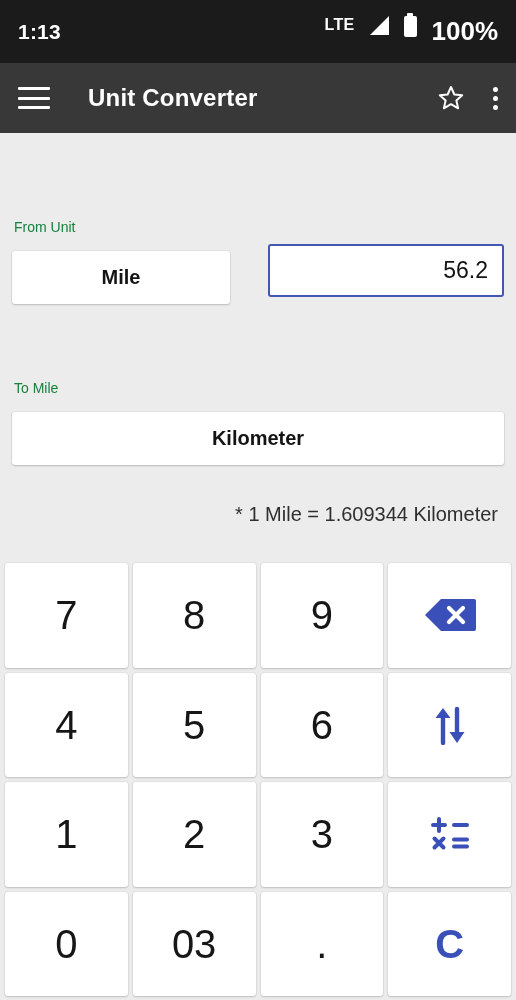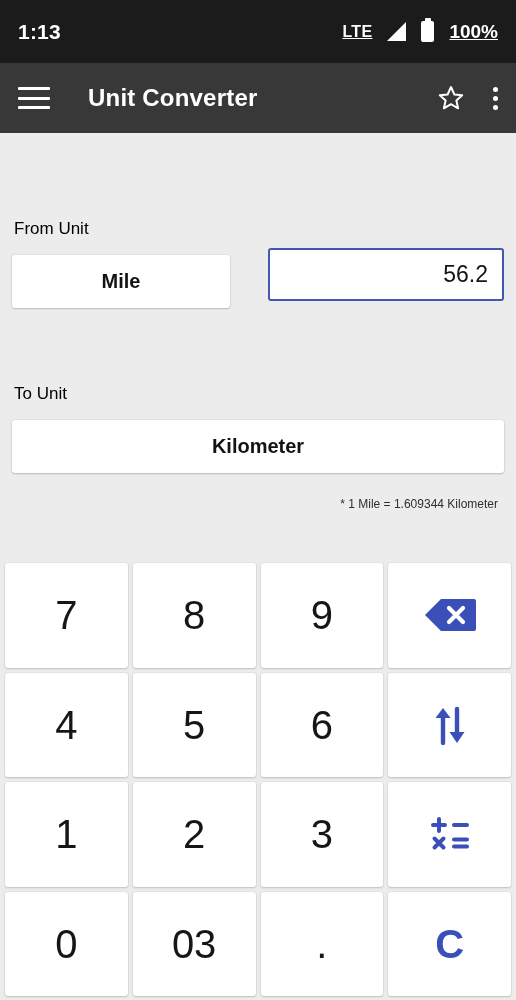--- a/index.html
+++ b/index.html
@@ -11,66 +11,66 @@
   }
   .phone { position: relative; width: 516px; height: 1000px; background: #ececec; }
 
   
   .statusbar {
     height: 63px; background: #1b1b1b; color: #ffffff;
     display: flex; align-items: center; justify-content: space-between;
     padding: 11px 18px;
   }
   .status-clock { font-size: 21px; font-weight: 700; letter-spacing: .2px; }
-  .status-right { display: flex; align-items: center; gap: 15px; text-decoration: underline; }
+  .status-right { display: flex; align-items: flex-start; gap: 15px; }
   .lte-text { font-size: 16px; font-weight: 700; letter-spacing: .3px; }
   .signal-tri { width: 0; height: 0; border-left: 19px solid transparent;
                 border-bottom: 19px solid #ffffff; display: block; }
   .battery { position: relative; width: 13px; height: 21px; background: #ffffff;
              border-radius: 2px; }
   .battery:before { content: ""; position: absolute; top: -3px; left: 3.5px;
              width: 6px; height: 3px; background: #ffffff; border-radius: 1px 1px 0 0; }
-  .batt-pct { font-size: 19px; font-weight: 700; }
+  .batt-pct { font-size: 26px; font-weight: 700; }
 
   
   .appbar {
     height: 70px; background: #383838; color: #ffffff;
     display: flex; align-items: center; padding: 0 18px;
   }
   .hamburger { width: 32px; height: 22px; display: flex; flex-direction: column;
                justify-content: space-between; cursor: pointer; }
   .hamburger span { display: block; height: 3px; background: #ffffff; border-radius: 1px; }
   .appbar-title { font-size: 24px; font-weight: 700; margin-left: 38px; flex: 1;
                   letter-spacing: .2px; }
   .appbar-actions { display: flex; align-items: center; gap: 28px; }
   .icon-btn { display: flex; align-items: center; justify-content: center; cursor: pointer; }
   .dots { display: flex; flex-direction: column; gap: 4px; align-items: center; }
   .dots i { width: 5px; height: 5px; background: #ffffff; border-radius: 50%; display: block; }
 
   
   .content { padding: 0 12px; }
   .spacer-top { height: 86px; }
-  .field-label { font-size: 17px; color: #000000; padding-left: 2px; margin-bottom: 9px; }
+  .field-label { font-size: 14px; color: #15803d; padding-left: 2px; margin-bottom: 9px; }
   .field-row { display: flex; gap: 14px; }
   .card {
     flex: 1; height: 53px; background: #ffffff; border-radius: 3px;
     display: flex; align-items: center;
     box-shadow: 0 1px 2px rgba(0,0,0,0.18), 0 0 0 1px rgba(0,0,0,0.035);
   }
   .card.unit { justify-content: center; margin-top: 7px; }
   .card.value { justify-content: flex-end; padding-right: 14px; margin-left: 24px; }
   .card.focused {
     border: 2px solid #4257b2; box-shadow: none; background: #ffffff;
   }
   .unit-text { font-size: 20px; font-weight: 700; color: #141414; }
   .value-text { font-size: 23px; color: #141414; }
   .gap-mid { height: 76px; }
   .note {
-    text-align: right; font-size: 12px; color: #2f2f2f;
-    padding: 0 6px; margin-top: 24px;
+    text-align: right; font-size: 20px; color: #2f2f2f;
+    padding: 0 6px; margin-top: 38px;
   }
 
   
   .keypad {
     position: absolute; left: 0; right: 0; top: 563px; bottom: 0;
     display: grid; grid-template-columns: repeat(4, 1fr);
     grid-template-rows: repeat(4, 1fr); gap: 5px; padding: 0 5px 4px 5px;
   }
   .key {
     background: #ffffff; border-radius: 3px;
@@ -138,21 +138,21 @@
         </div>
         <div class="card value focused">
           <span class="value-text">56.2</span>
         </div>
       </div>
     </div>
 
     <div class="gap-mid"></div>
 
     <div>
-      <div class="field-label">To Unit</div>
+      <div class="field-label">To Mile</div>
       <div class="field-row">
         <div class="card unit">
           <span class="unit-text">Kilometer</span>
         </div>
       </div>
     </div>
 
     <div class="note">* 1 Mile = 1.609344 Kilometer</div>
   </div>
 

